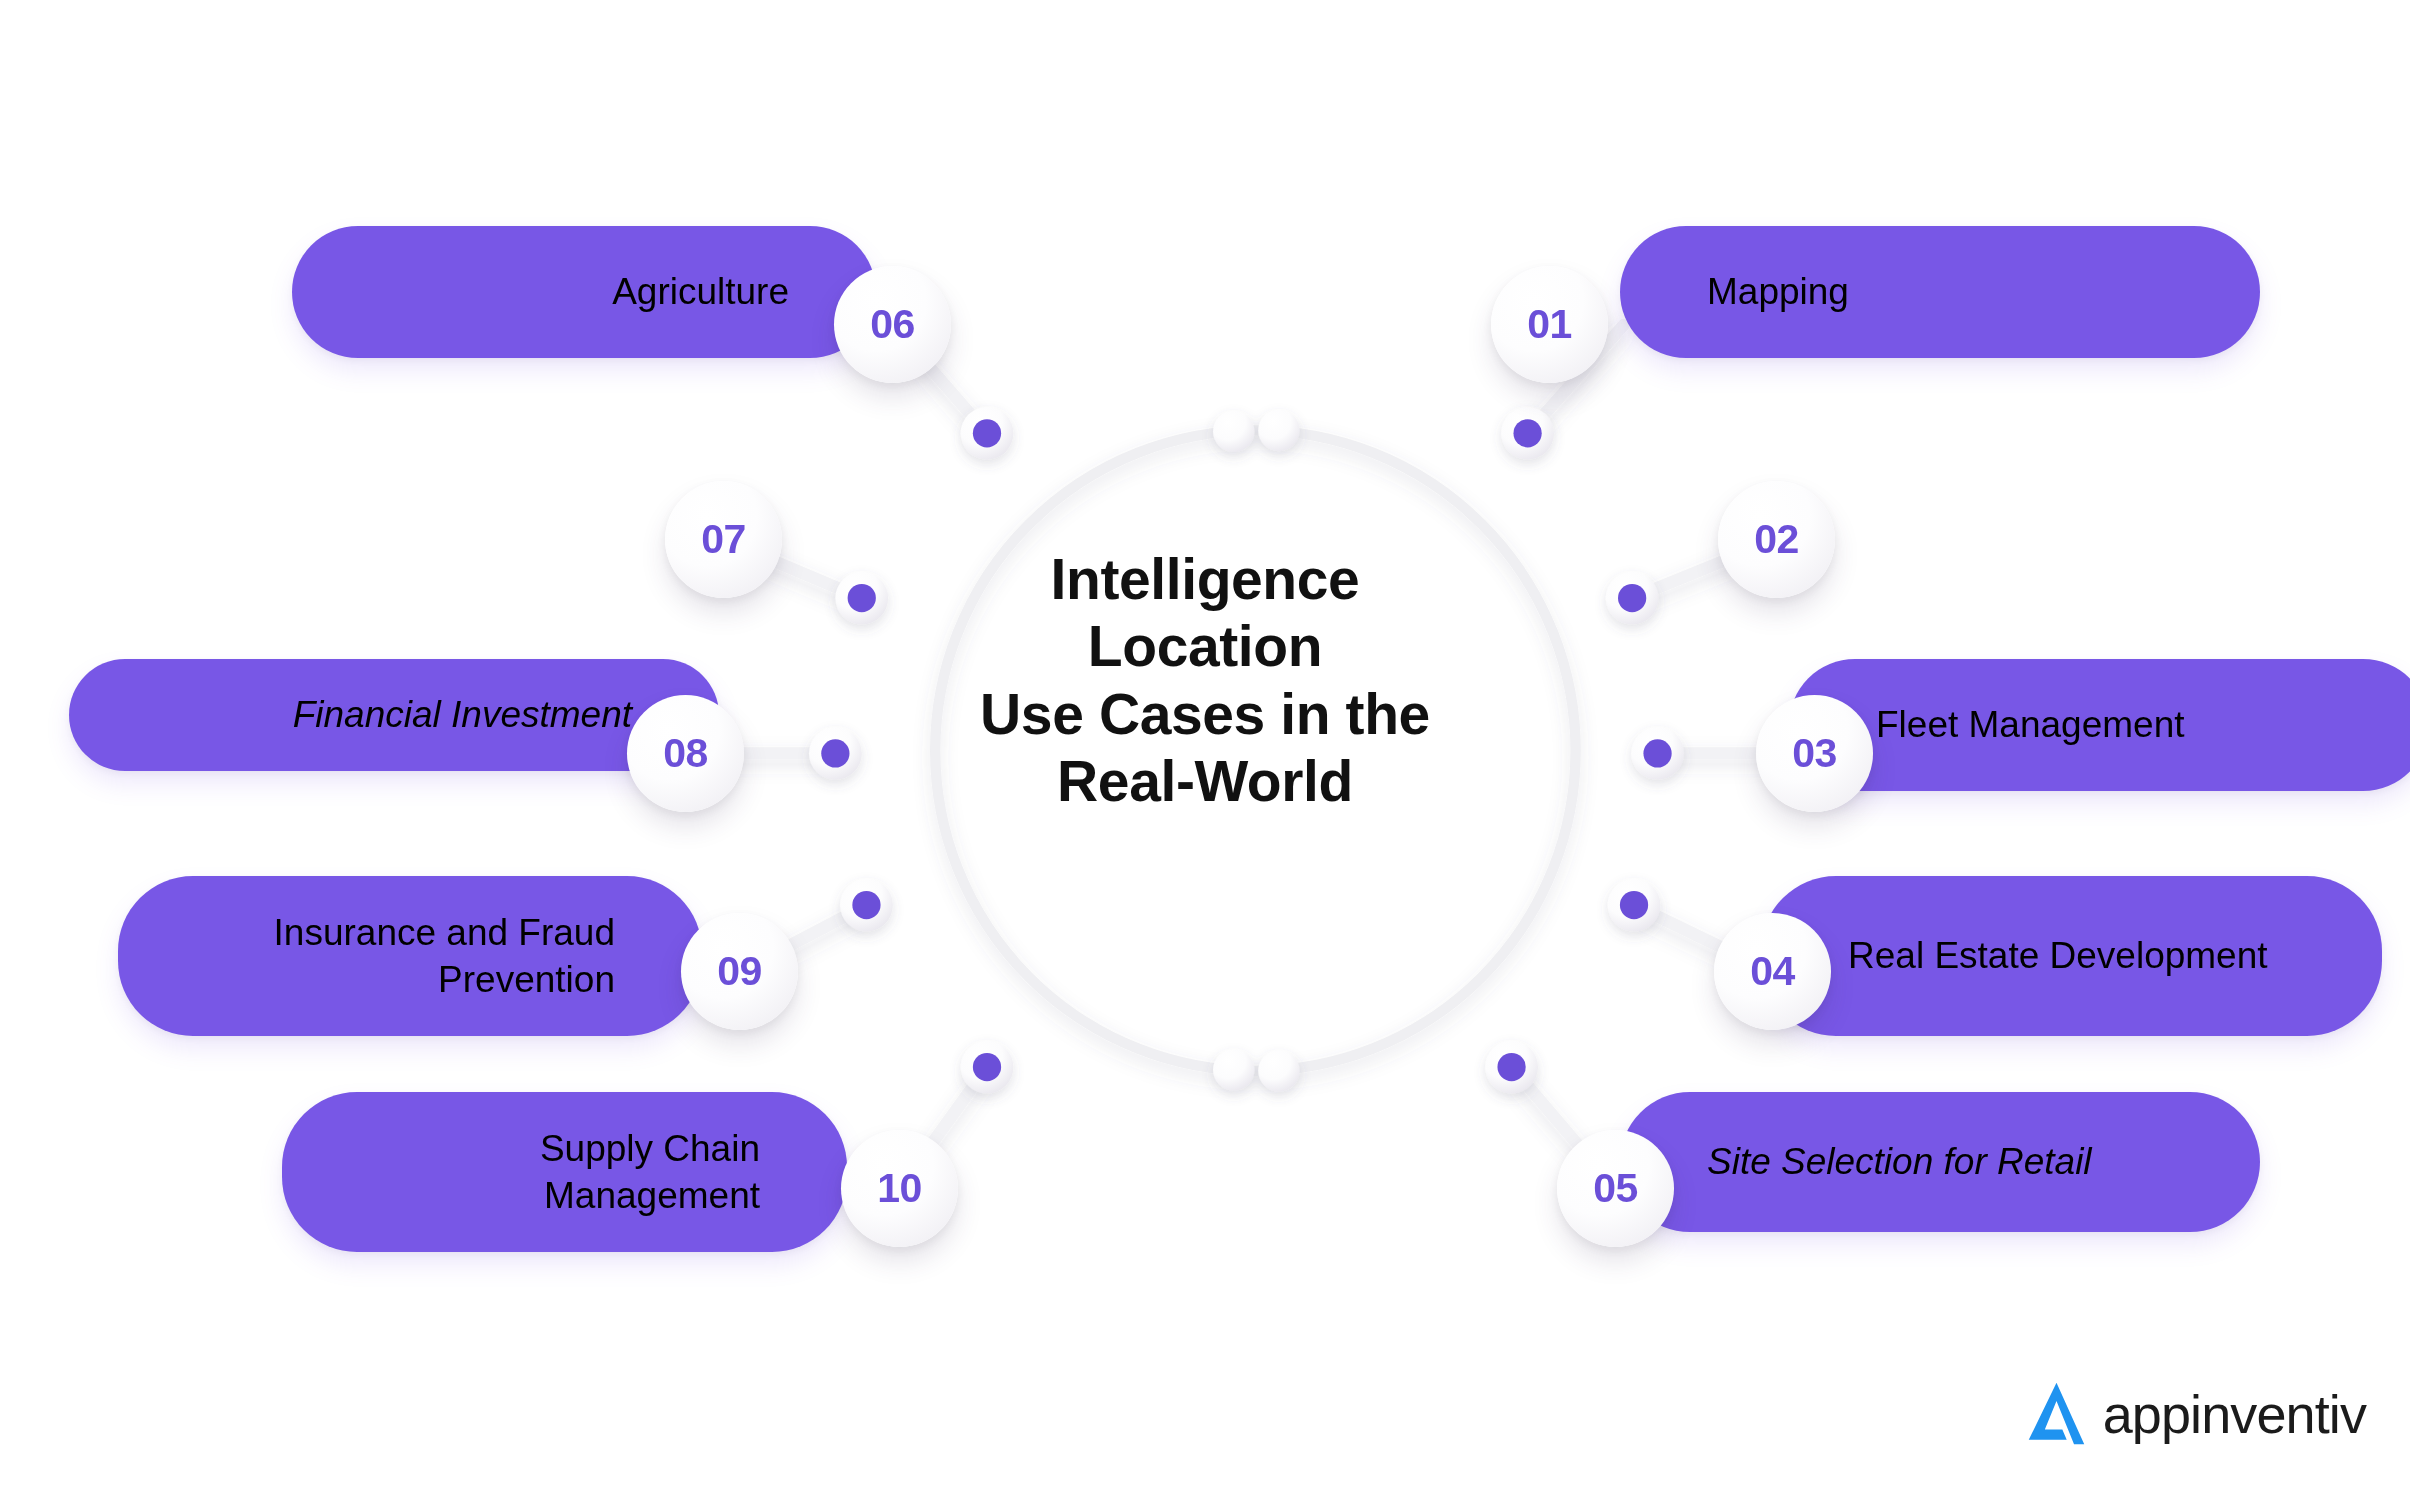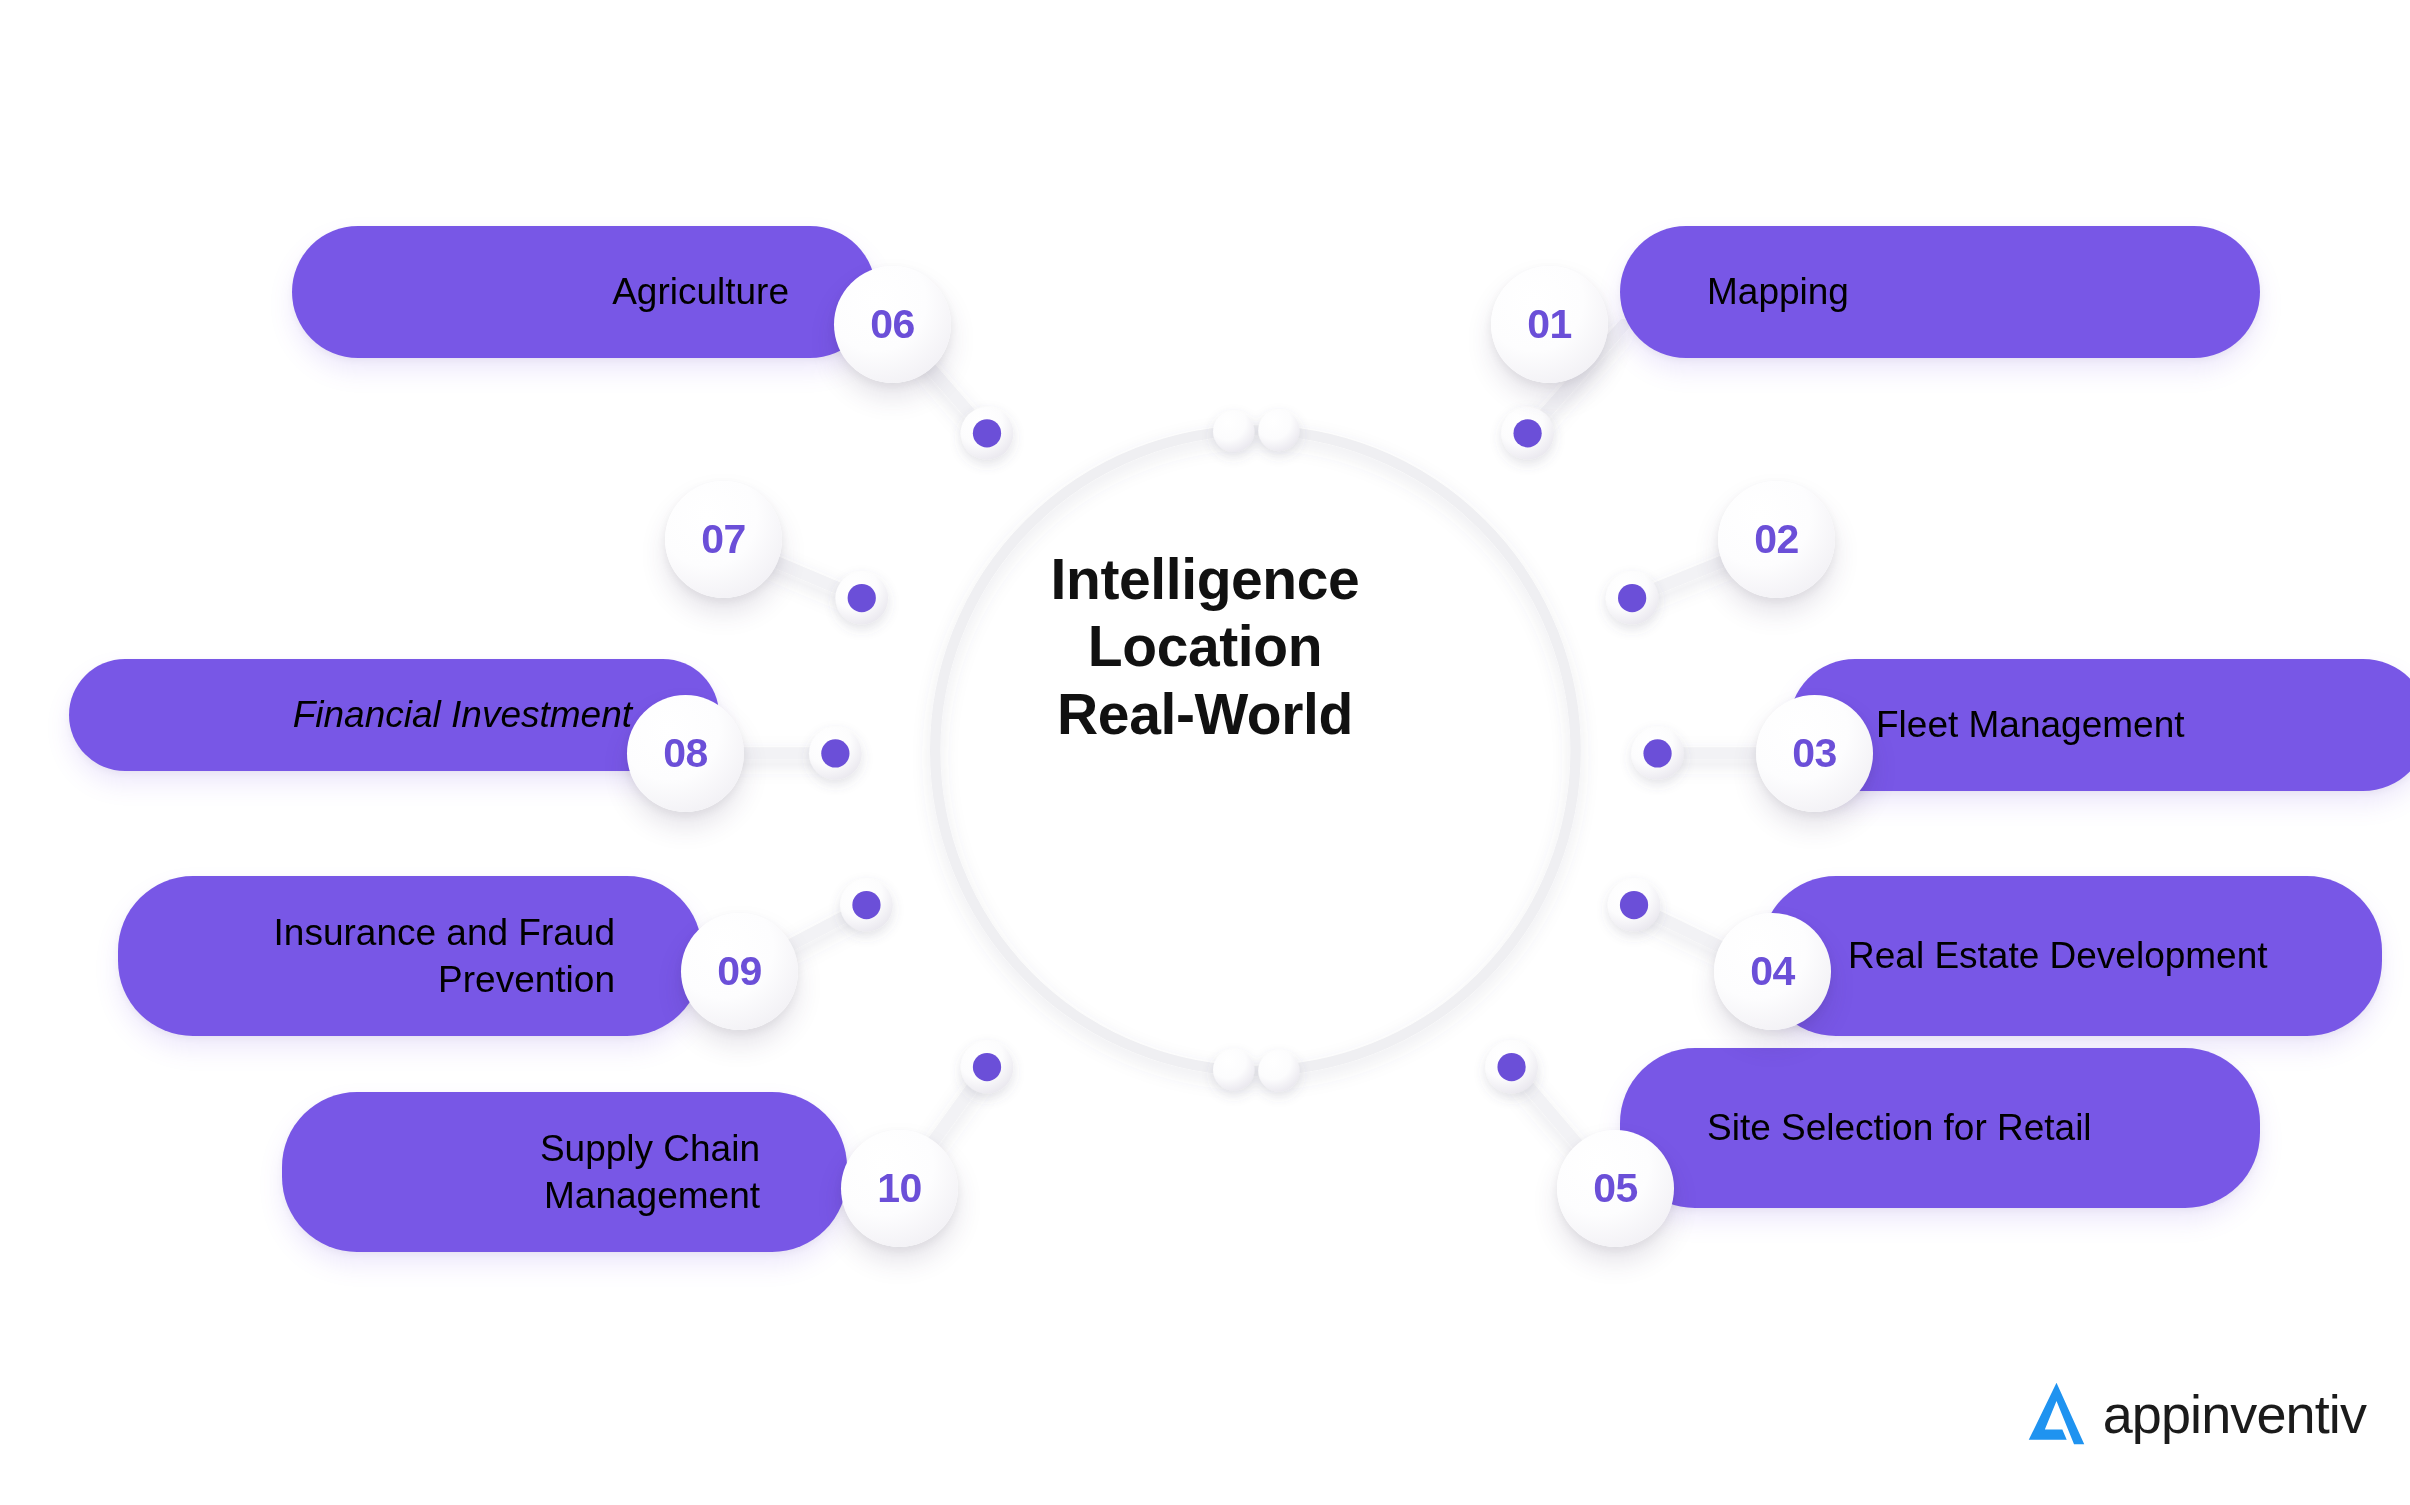--- a/index.html
+++ b/index.html
@@ -160,20 +160,21 @@
         <circle cx="887" cy="800" r="15"></circle>
         <circle cx="920" cy="961" r="15"></circle>
         <circle cx="1048" cy="1133" r="15"></circle>
       </g>
     </g>
   </svg>
 
   <div id="center-title">
     <span class="tline">Intelligence</span>
     <span class="tline">Location</span>
+    <span class="tline">Use Cases in the</span>
     <span class="tline">Real-World</span>
   </div>
 
   <div class="pill right" style="left:1620px; top:226px; width:640px; height:132px;">
     <span>Mapping</span>
   </div>
   <div class="badge" style="left:1491px; top:266px; width:117px; height:117px;">
     <span>01</span>
   </div>
 
@@ -188,21 +189,21 @@
     <span>03</span>
   </div>
 
   <div class="pill right" style="left:1761px; top:876px; width:621px; height:160px;">
     <span>Real Estate Development</span>
   </div>
   <div class="badge" style="left:1714px; top:913px; width:117px; height:117px;">
     <span>04</span>
   </div>
 
-  <div class="pill right" style="left:1620px; top:1048px; width:640px; height:160px;">
+  <div class="pill right" style="left:1620px; top:1092px; width:640px; height:140px;font-style:italic;">
     <span>Site Selection for Retail</span>
   </div>
   <div class="badge" style="left:1557px; top:1130px; width:117px; height:117px;">
     <span>05</span>
   </div>
 
   <div class="pill left" style="left:292px; top:226px; width:584px; height:132px;">
     <span>Agriculture</span>
   </div>
   <div class="badge" style="left:834px; top:266px; width:117px; height:117px;">

